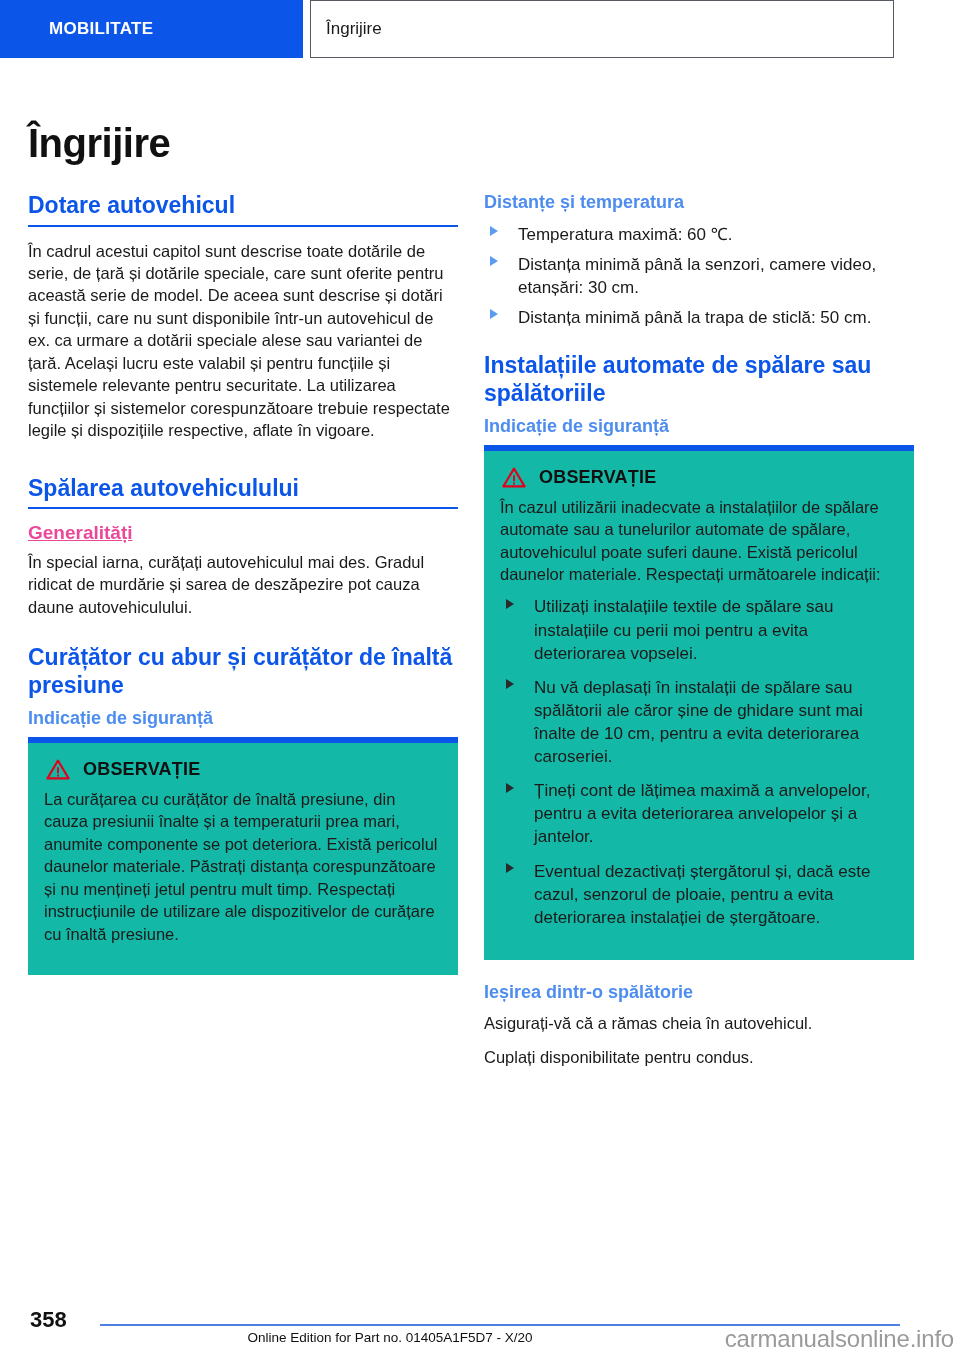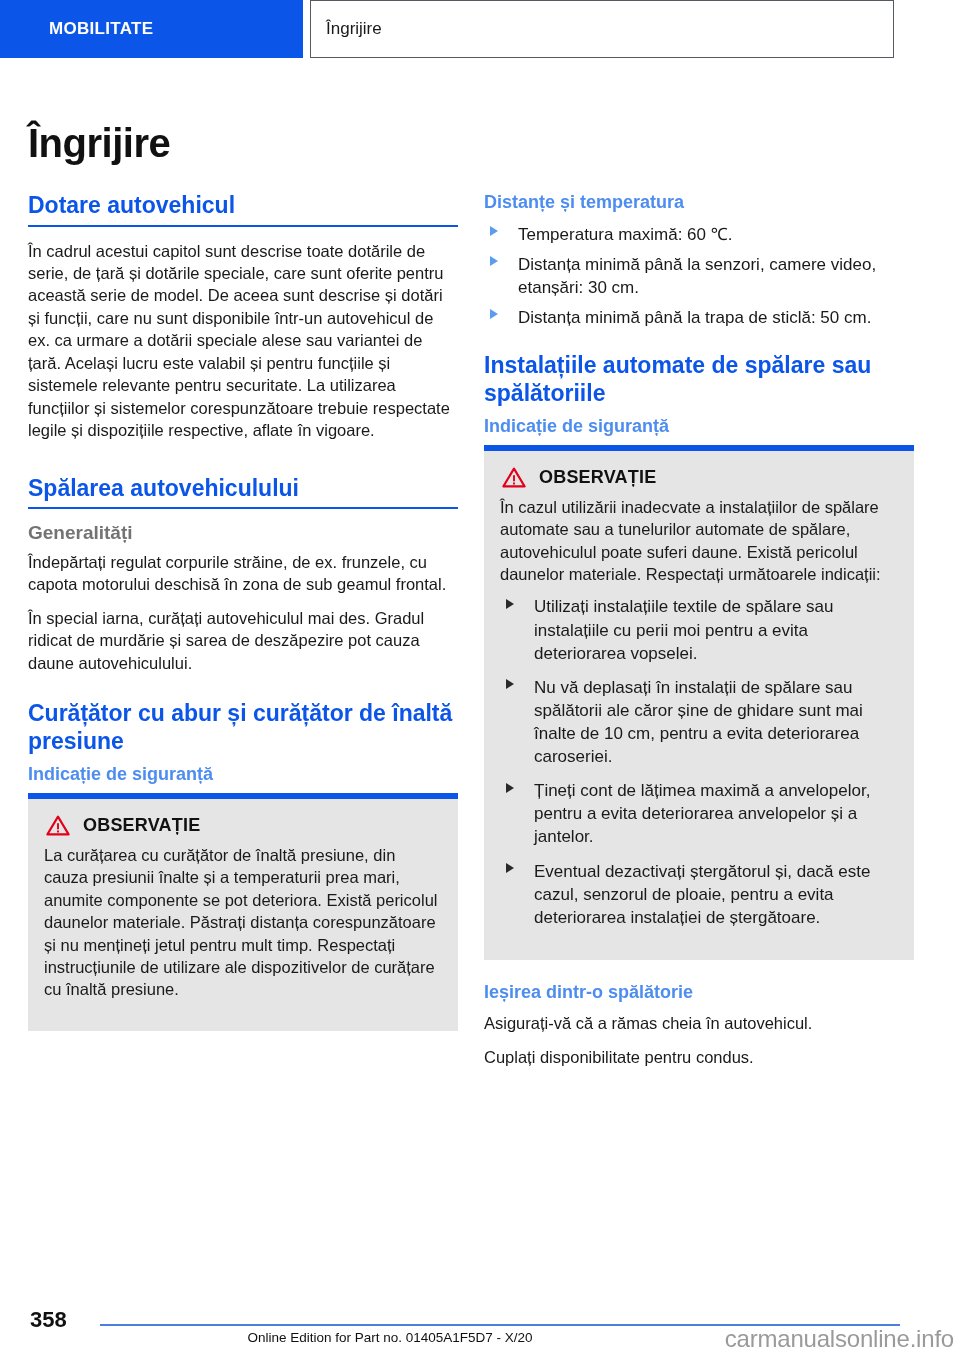--- a/index.html
+++ b/index.html
@@ -93,23 +93,24 @@
   .h1-plain {
     font-size: 23px;
     font-weight: bold;
     color: #0b55e8;
     margin: 0 0 9px 0;
     line-height: 1.22;
   }
   .h2 {
     font-size: 19px;
     font-weight: bold;
-    color: #737373;
+    color: #ec4899;
     margin: 10px 0 6px 0;
     line-height: 1.2;
+    text-decoration: underline;
   }
   .h3 {
     font-size: 18px;
     font-weight: bold;
     color: #4d8df0;
     margin: 0 0 9px 0;
     line-height: 1.2;
   }
   .h3.tight { margin-bottom: 7px; }
 
@@ -149,21 +150,21 @@
     border-top: 5px solid transparent;
     border-bottom: 5px solid transparent;
     border-left: 8px solid #5b9bf2;
   }
   ul.bullets.dark .bullet-mark {
     border-left-color: #2a2a2a;
   }
 
   
   .notice {
-    background: #e5e5e5;
+    background: #14b8a6;
     border-top: 6px solid #0b55e8;
     padding: 16px 16px 20px 16px;
     box-sizing: border-box;
     margin: 0;
   }
   .notice-head {
     display: flex;
     align-items: center;
     gap: 13px;
     margin: 0 0 8px 2px;
@@ -237,21 +238,20 @@
 
 <div class="col col-left">
 
   <h2 class="h1-rule">Dotare autovehicul</h2>
   <p class="body">În cadrul acestui capitol sunt descrise toate dotările de serie, de țară și dotările speciale, care sunt oferite pentru această serie de model. De aceea sunt descrise și dotări și funcții, care nu sunt disponibile într-un autovehicul de ex. ca urmare a dotării speciale alese sau variantei de țară. Același lucru este valabil și pentru funcțiile și sistemele relevante pentru securitate. La utilizarea funcțiilor și sistemelor corespunzătoare trebuie respectate legile și dispozițiile respective, aflate în vigoare.</p>
 
   <div class="spacer-md"></div>
 
   <h2 class="h1-rule">Spălarea autovehiculului</h2>
   <h3 class="h2">Generalități</h3>
-  <p class="body">Îndepărtați regulat corpurile străine, de ex. frunzele, cu capota motorului deschisă în zona de sub geamul frontal.</p>
   <p class="body">În special iarna, curățați autovehiculul mai des. Gradul ridicat de murdărie și sarea de deszăpezire pot cauza daune autovehiculului.</p>
 
   <div class="spacer-sm"></div>
 
   <h2 class="h1-plain">Curățător cu abur și curățător de înaltă presiune</h2>
   <h3 class="h3 tight">Indicație de siguranță</h3>
 
   <div class="notice">
     <div class="notice-head">
       <span>

